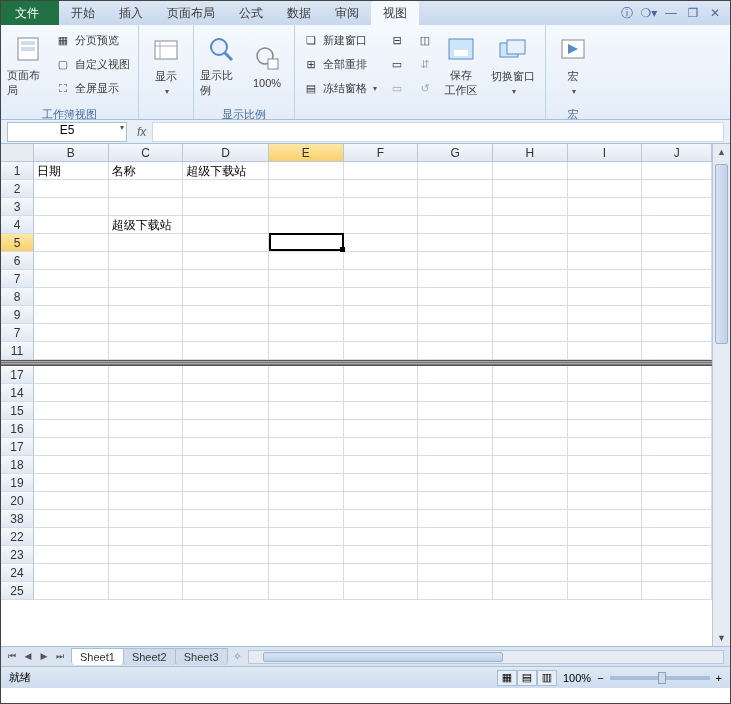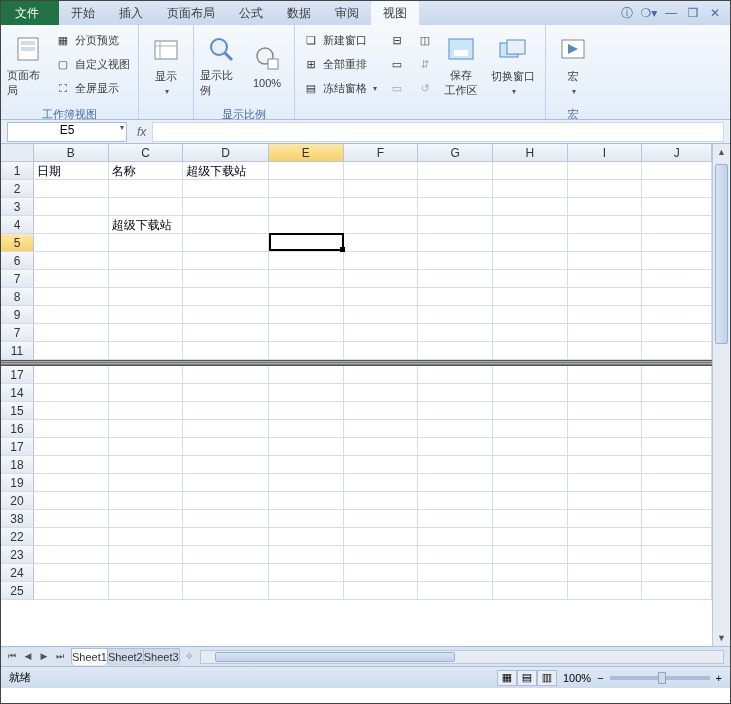--- a/index.html
+++ b/index.html
@@ -50,21 +50,21 @@
 .sel-box { position: absolute; border: 2px solid #000; pointer-events: none; }
 .sel-handle { position: absolute; width: 5px; height: 5px; background: #000; right: -3px; bottom: -3px; }
 .vscroll { position: absolute; right: 0; top: 0; width: 18px; bottom: 0; background: #e7ecf3; border-left: 1px solid #b8c8dc; }
 .vscroll .thumb { position: absolute; left: 2px; right: 2px; top: 20px; height: 180px; background: linear-gradient(90deg, #d8e3f1, #c2d3e8); border: 1px solid #9ab2d0; border-radius: 2px; }
 .vscroll .arr { position: absolute; left: 0; right: 0; height: 16px; text-align: center; font-size: 9px; line-height: 16px; color: #555; }
 
 
 .tabs-bar { height: 20px; background: #dbe5f1; border-top: 1px solid #a9bfd8; display: flex; align-items: center; font-size: 11px; }
 .tab-nav { display: flex; padding: 0 4px; gap: 2px; }
 .tab-nav span { width: 14px; text-align: center; color: #555; cursor: pointer; font-size: 9px; }
-.sheet-tab { padding: 2px 0; background: #fff; border: 1px solid #a9bfd8; border-bottom: none; border-radius: 0 0 4px 4px; margin-right: -1px; cursor: pointer; color: #333; }
+.sheet-tab { padding: 2px 8px; background: #fff; border: 1px solid #a9bfd8; border-bottom: none; border-radius: 0 0 4px 4px; margin-right: -1px; cursor: pointer; color: #333; }
 .sheet-tab.inactive { background: #d0dcec; }
 .hscroll { flex: 1; margin: 0 6px; height: 14px; background: #e7ecf3; border: 1px solid #b8c8dc; position: relative; }
 .hscroll .thumb { position: absolute; top: 1px; bottom: 1px; left: 14px; width: 240px; background: linear-gradient(#d8e3f1, #c2d3e8); border: 1px solid #9ab2d0; border-radius: 2px; }
 
 
 .status-bar { height: 22px; background: linear-gradient(#dfe9f5, #cedced); border-top: 1px solid #a9bfd8; display: flex; align-items: center; font-size: 11px; padding: 0 8px; gap: 10px; }
 .status-right { margin-left: auto; display: flex; align-items: center; gap: 6px; }
 .view-btns { display: flex; }
 .view-btn { width: 20px; height: 16px; border: 1px solid #a9bfd8; background: #e8eef6; display: flex; align-items: center; justify-content: center; }
 .zoom-slider { width: 100px; height: 4px; background: #a9bfd8; position: relative; }

